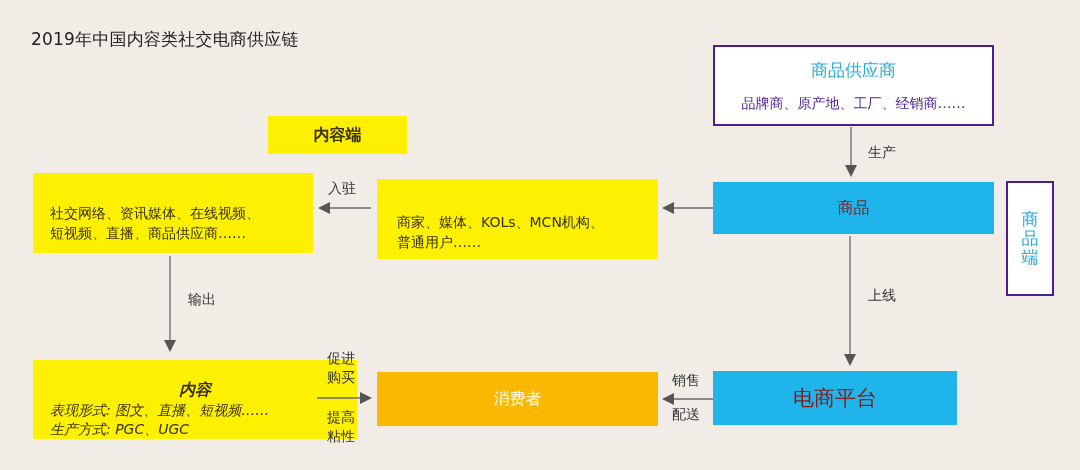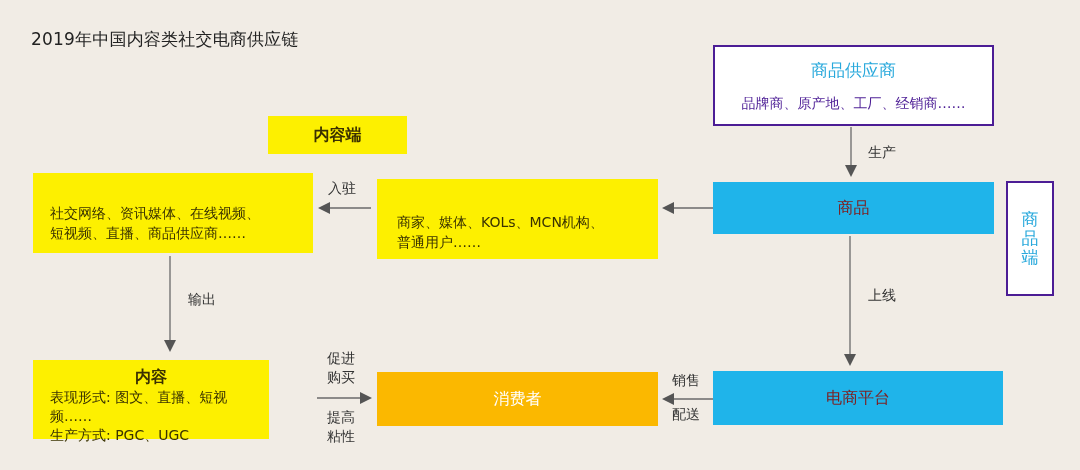--- a/index.html
+++ b/index.html
@@ -20,24 +20,24 @@
     .outline-blue { background: #ffffff; border: 2px solid #4c1d95; }
     .center { display: flex; align-items: center; justify-content: center; text-align: center; }
     .supplier { left: 713px; top: 45px; width: 281px; height: 81px; flex-direction: column; }
     .supplier .head { color: #29a9dc; font-size: 17px; line-height: 22px; }
     .supplier .sub { color: #4c1d95; font-size: 14px; line-height: 20px; margin-top: 12px; }
     .content-end { left: 268px; top: 116px; width: 139px; height: 38px; font-size: 16px; font-weight: bold; color: #3a3000; }
     .platforms { left: 33px; top: 173px; width: 280px; height: 80px; padding: 30px 0 0 17px; font-size: 14px; line-height: 20px; }
     .merchants { left: 377px; top: 179px; width: 281px; height: 80px; padding: 33px 0 0 20px; font-size: 14px; line-height: 20px; }
     .goods { left: 713px; top: 182px; width: 281px; height: 52px; font-size: 16px; }
     .goods-end { left: 1006px; top: 181px; width: 48px; height: 115px; flex-direction: column; color: #29a9dc; font-size: 17px; line-height: 19px; }
-    .content { left: 33px; top: 360px; width: 236px; height: 79px; padding: 7px 0 0 17px; font-size: 14px; line-height: 19px; }
+    .content { left: 33px; top: 360px; width: 324px; height: 79px; padding: 20px 0 0 17px; font-size: 14px; line-height: 19px; font-style: italic; }
     .content .ctitle { text-align: center; font-size: 16px; font-weight: bold; color: #3a3000; padding-right: 17px; line-height: 20px; margin-bottom: 1px; }
     .consumer { left: 377px; top: 372px; width: 281px; height: 54px; font-size: 16px; }
-    .ecom { left: 713px; top: 371px; width: 290px; height: 54px; font-size: 16px; }
+    .ecom { left: 713px; top: 371px; width: 244px; height: 54px; font-size: 21px; }
     .label { position: absolute; font-size: 14px; color: #333; line-height: 19px; }
     svg.arrows { position: absolute; left: 0; top: 0; }
   </style>
 </head>
 <body>
 
 <div class="abs title">2019年中国内容类社交电商供应链</div>
 
 <div class="box outline-blue center supplier">
   <div class="head">商品供应商</div>

